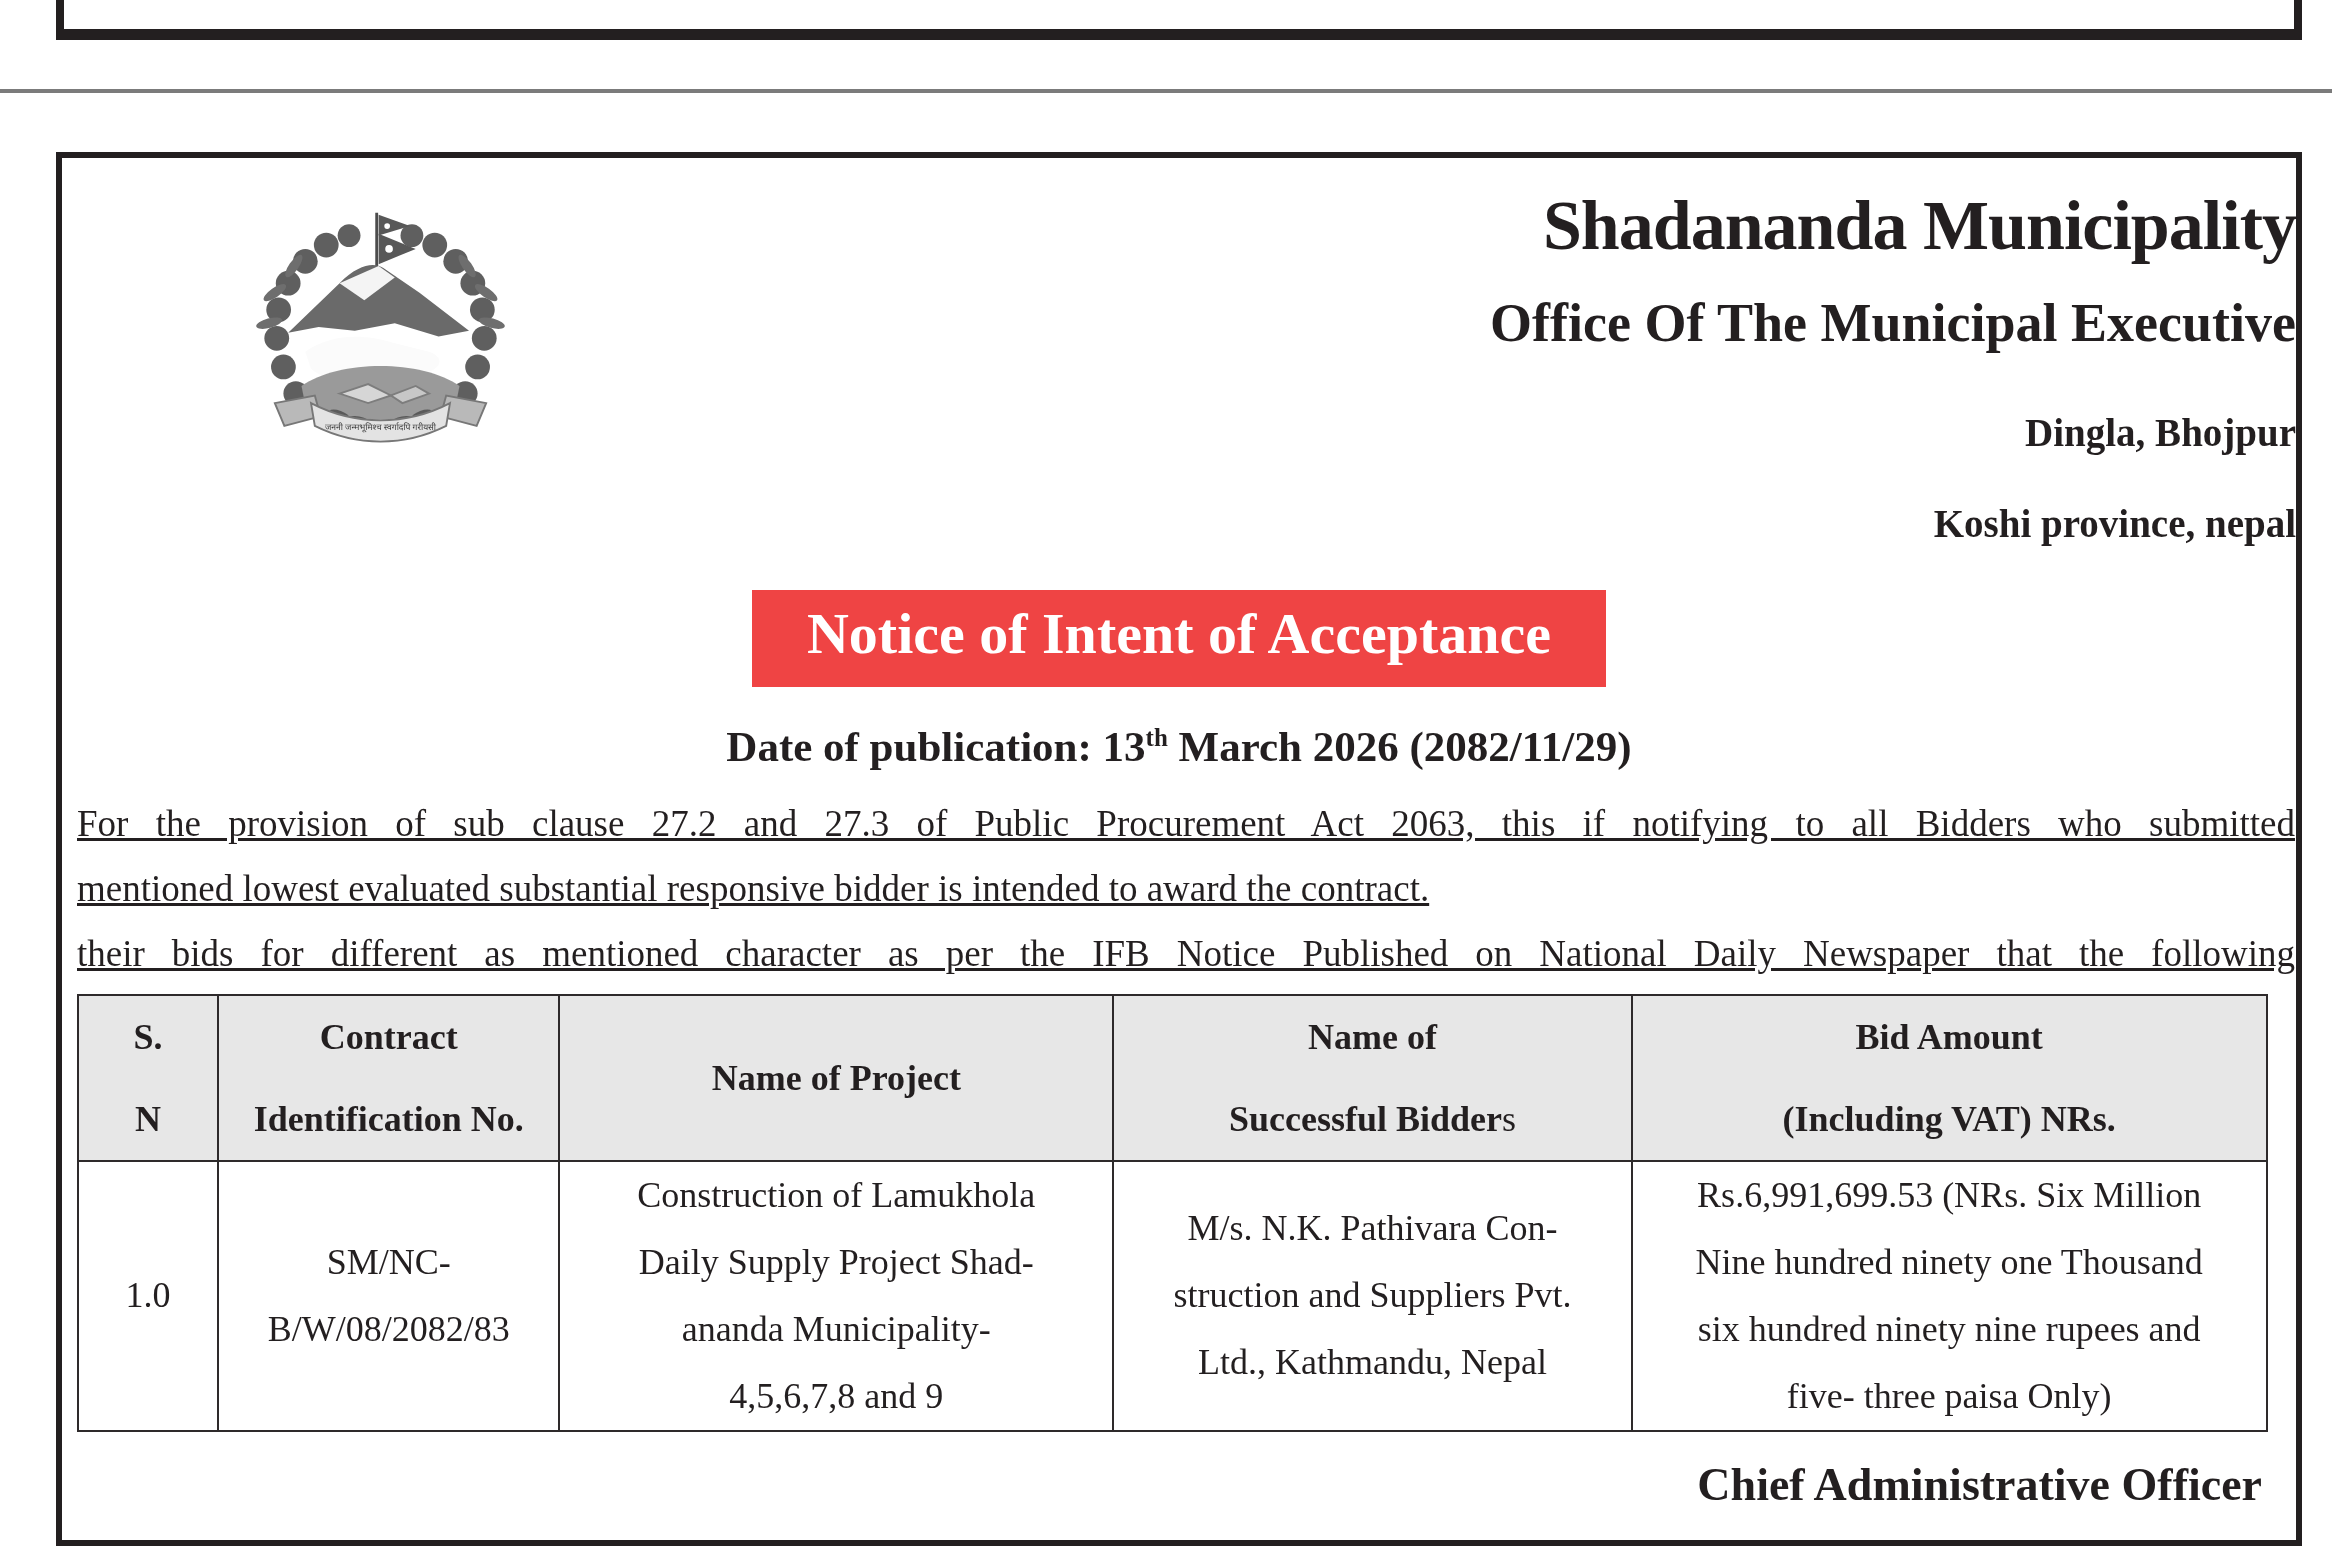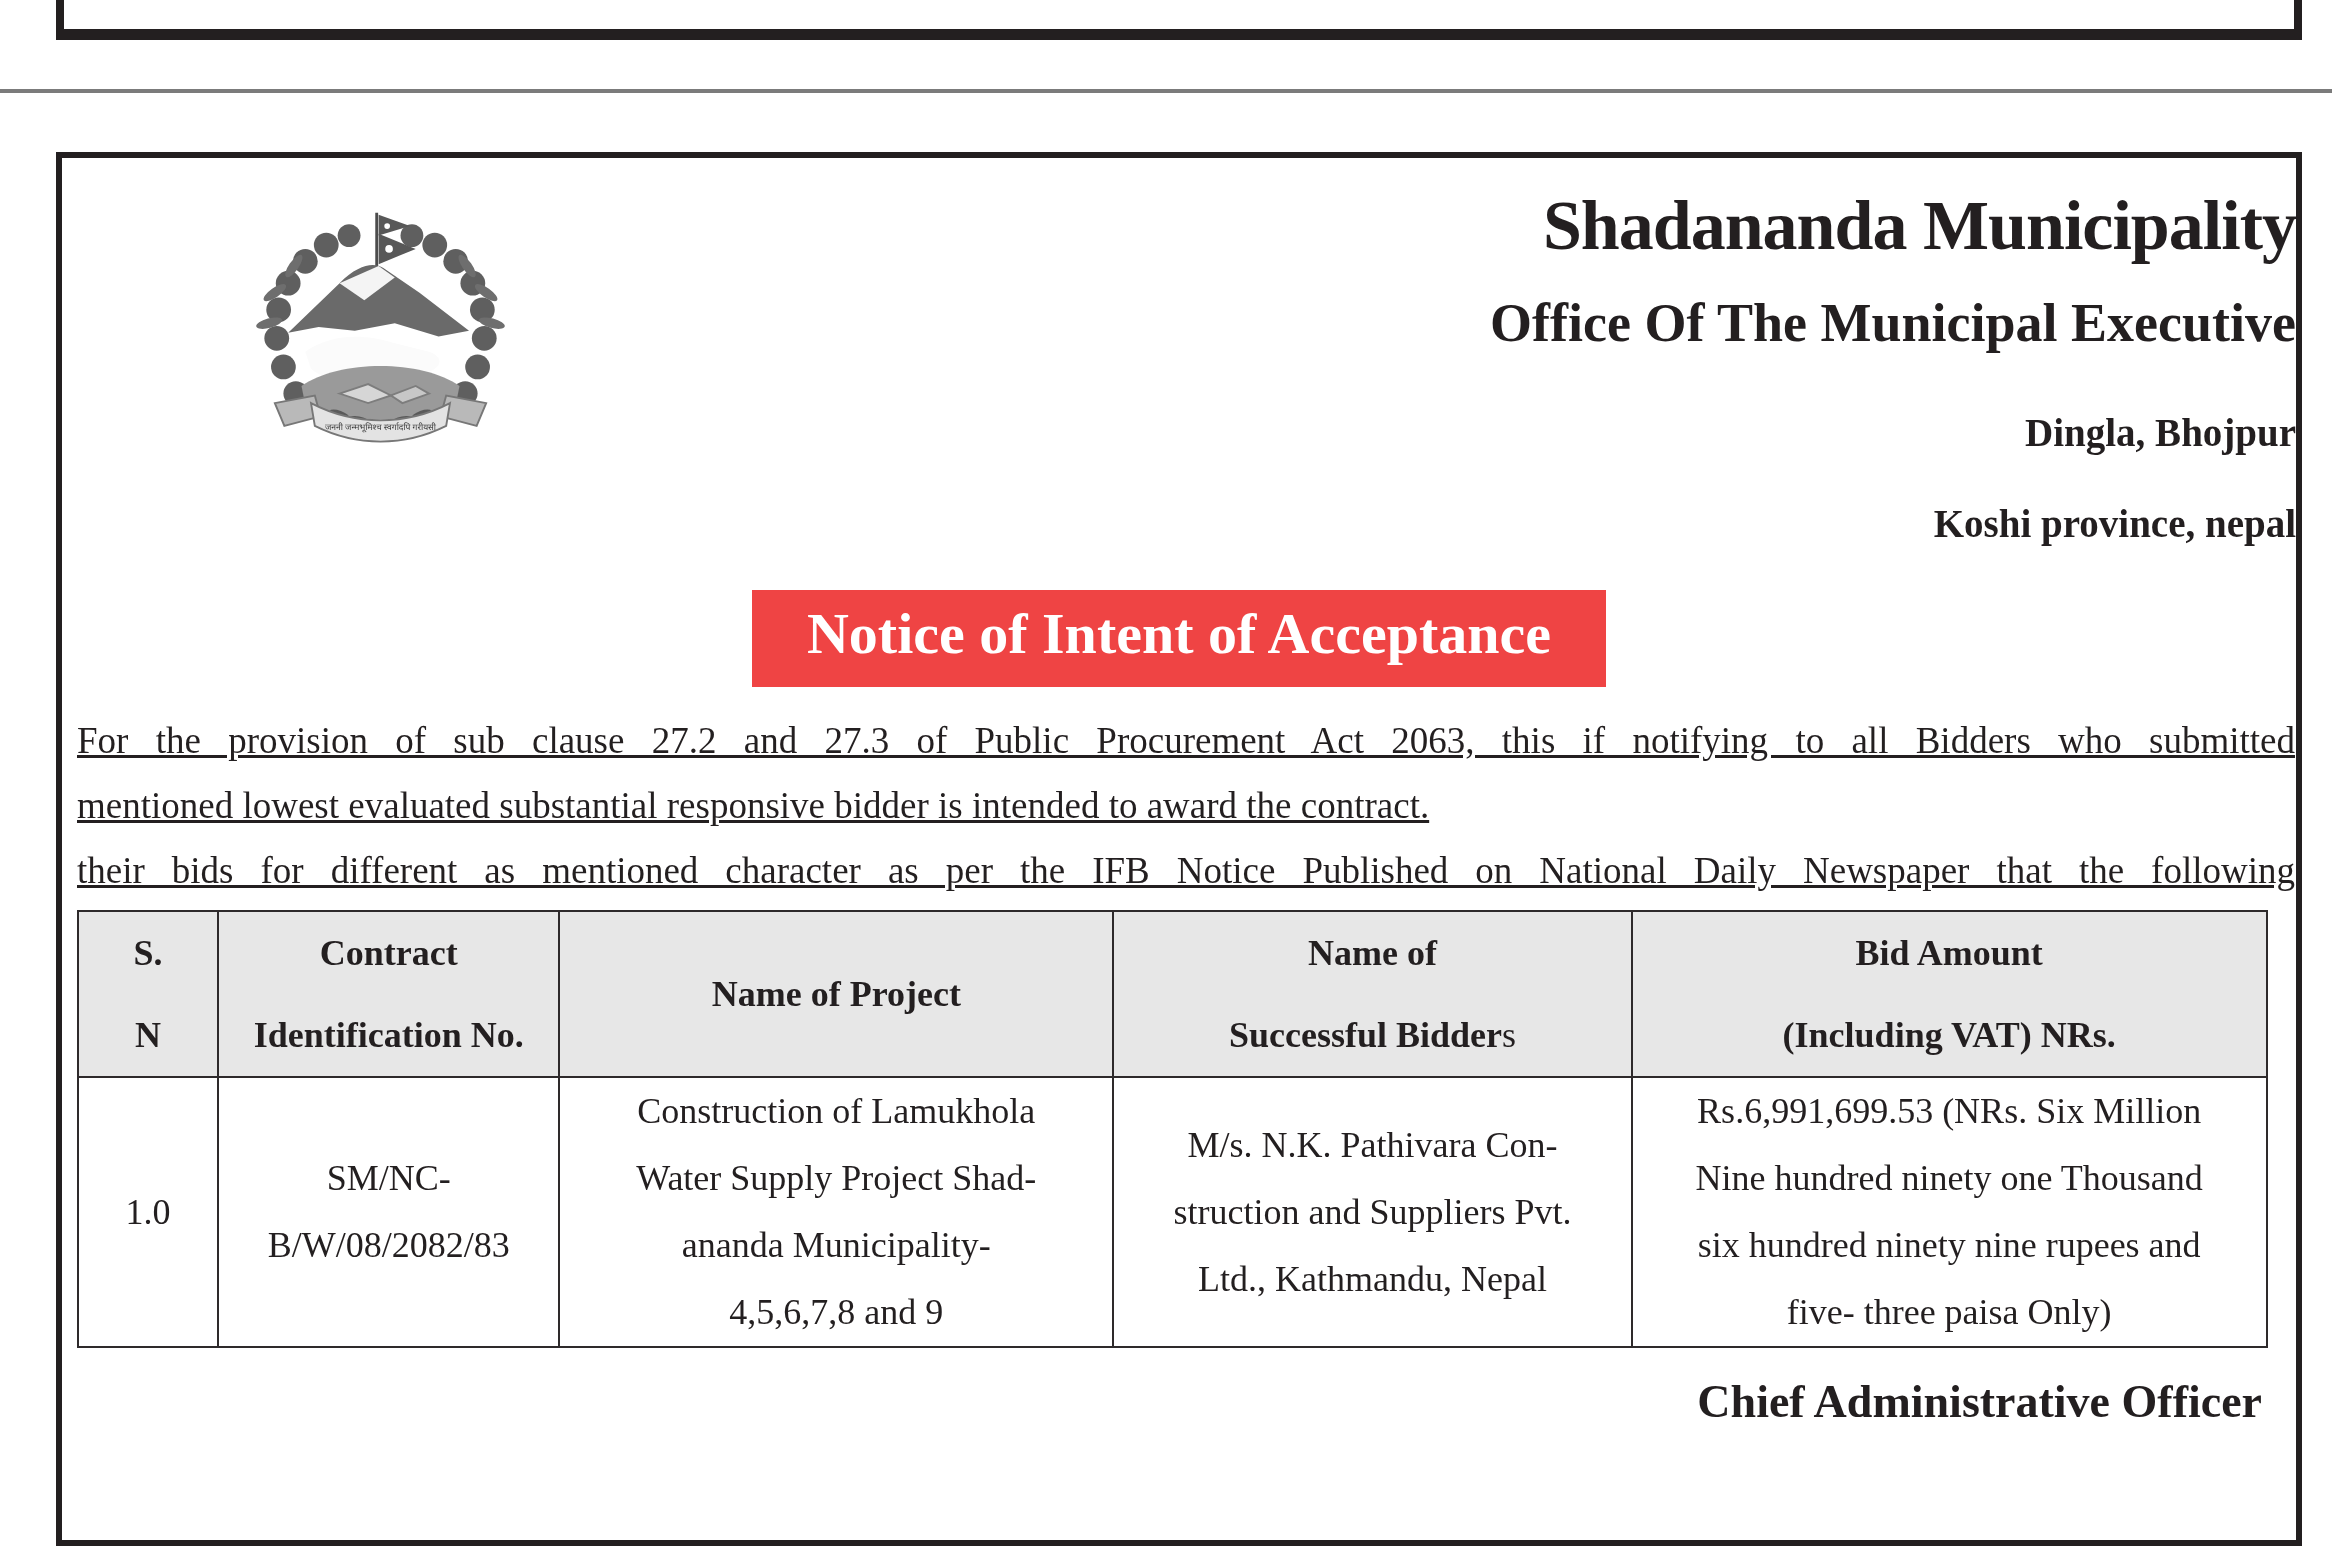--- a/index.html
+++ b/index.html
@@ -139,20 +139,21 @@
       <div class="h1">Shadananda Municipality</div>
       <div class="h2">Office Of The Municipal Executive</div>
       <div class="addr1">Dingla, Bhojpur</div>
       <div class="addr2">Koshi province, nepal</div>
     </div>
 
     <div class="banner-wrap">
       <span class="banner">Notice of Intent of Acceptance</span>
     </div>
 
+    <div class="date-line"><span>Date of publication: 13</span><sup>th</sup><span> March 2026 (2082/11/29)</span></div>
 
     <div class="para">
       <div class="para-line">For the provision of sub clause 27.2 and 27.3 of Public Procurement Act 2063, this if notifying to all Bidders who submitted</div>
       <div class="para-line last">mentioned lowest evaluated substantial responsive bidder is intended to award the contract.</div>
       <div class="para-line">their bids for different as mentioned character as per the IFB Notice Published on National Daily Newspaper that the following</div>
     </div>
 
     <div class="table-wrap">
       <table>
         <colgroup>
@@ -189,21 +190,21 @@
           <tr>
             <td>
               <div class="cell-line">1.0</div>
             </td>
             <td>
               <div class="cell-line">SM/NC-</div>
               <div class="cell-line">B/W/08/2082/83</div>
             </td>
             <td>
               <div class="cell-line">Construction of Lamukhola</div>
-              <div class="cell-line">Water Supply Project Shad-</div>
+              <div class="cell-line">Daily Supply Project Shad-</div>
               <div class="cell-line">ananda Municipality-</div>
               <div class="cell-line">4,5,6,7,8 and 9</div>
             </td>
             <td>
               <div class="cell-line">M/s. N.K. Pathivara Con-</div>
               <div class="cell-line">struction and Suppliers Pvt.</div>
               <div class="cell-line">Ltd., Kathmandu, Nepal</div>
             </td>
             <td>
               <div class="cell-line">Rs.6,991,699.53 (NRs. Six Million</div>

